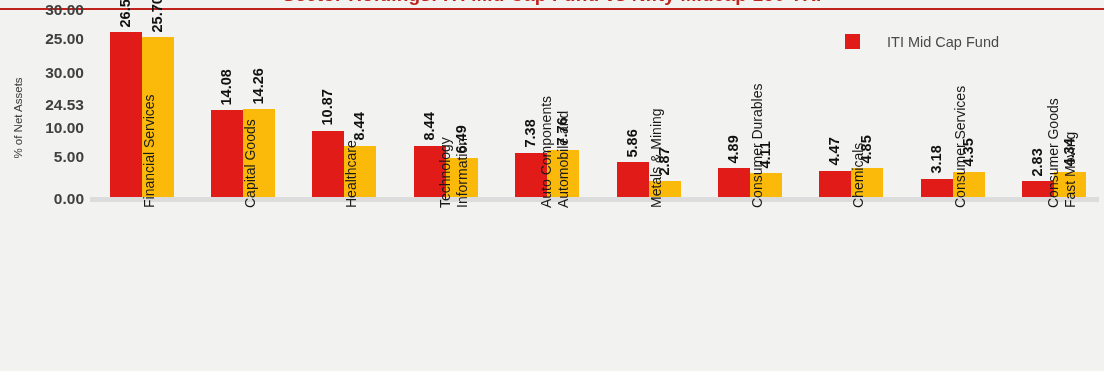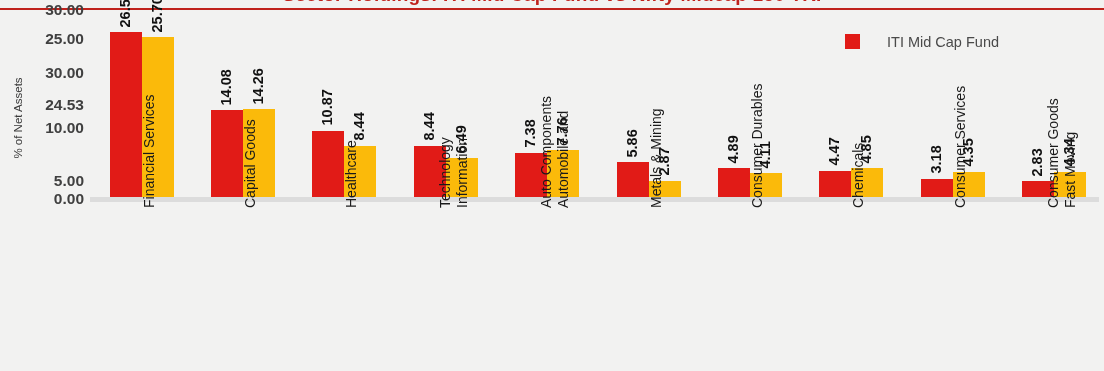--- a/index.html
+++ b/index.html
@@ -191,21 +191,21 @@
   <div id="title-rule"></div>
 
   <div id="y-axis-title">% of Net Assets</div>
 
   <div id="y-ticks">
       <div class="y-tick" style="top: 10px;">30.00</div>
       <div class="y-tick" style="top: 39px;">25.00</div>
       <div class="y-tick" style="top: 73px;">30.00</div>
       <div class="y-tick" style="top: 104.5px;">24.53</div>
       <div class="y-tick" style="top: 128px;">10.00</div>
-      <div class="y-tick" style="top: 181px;">5.00</div>
+      <div class="y-tick" style="top: 157px;">5.00</div>
       <div class="y-tick" style="top: 199px;">0.00</div>
     </div>
 
   <div id="plot">
       <div class="group" style="left: 0px; width: 101.4px;">
         <div class="bar red" style="width: 32px; height: 166.95px; left: 19.7px;">
           <div class="bar-label-wrap">
             <div class="bar-label-rot">26.50</div>
           </div>
         </div>

